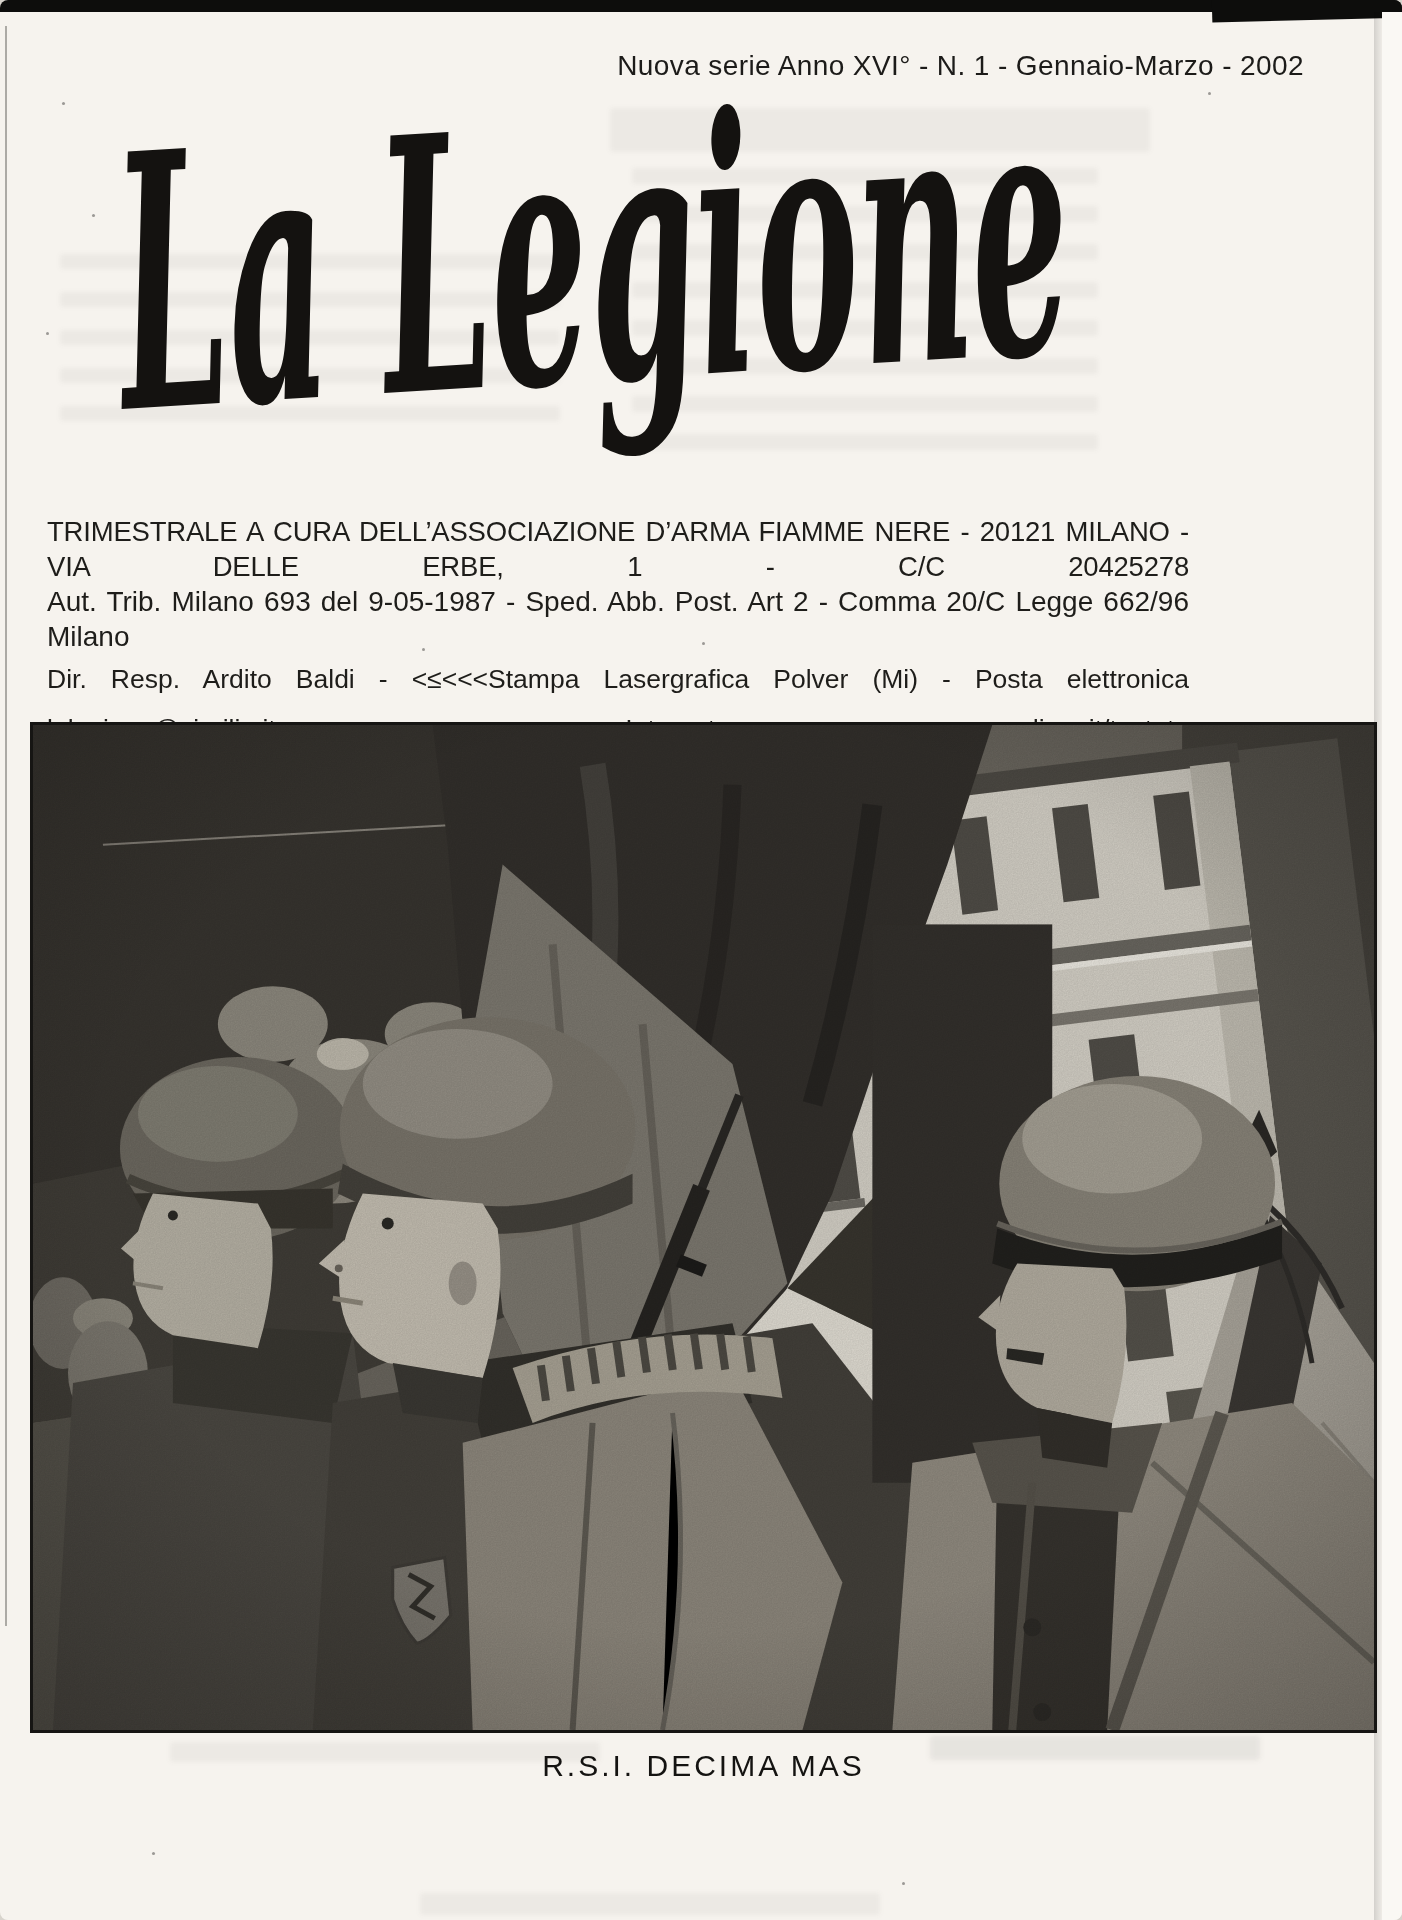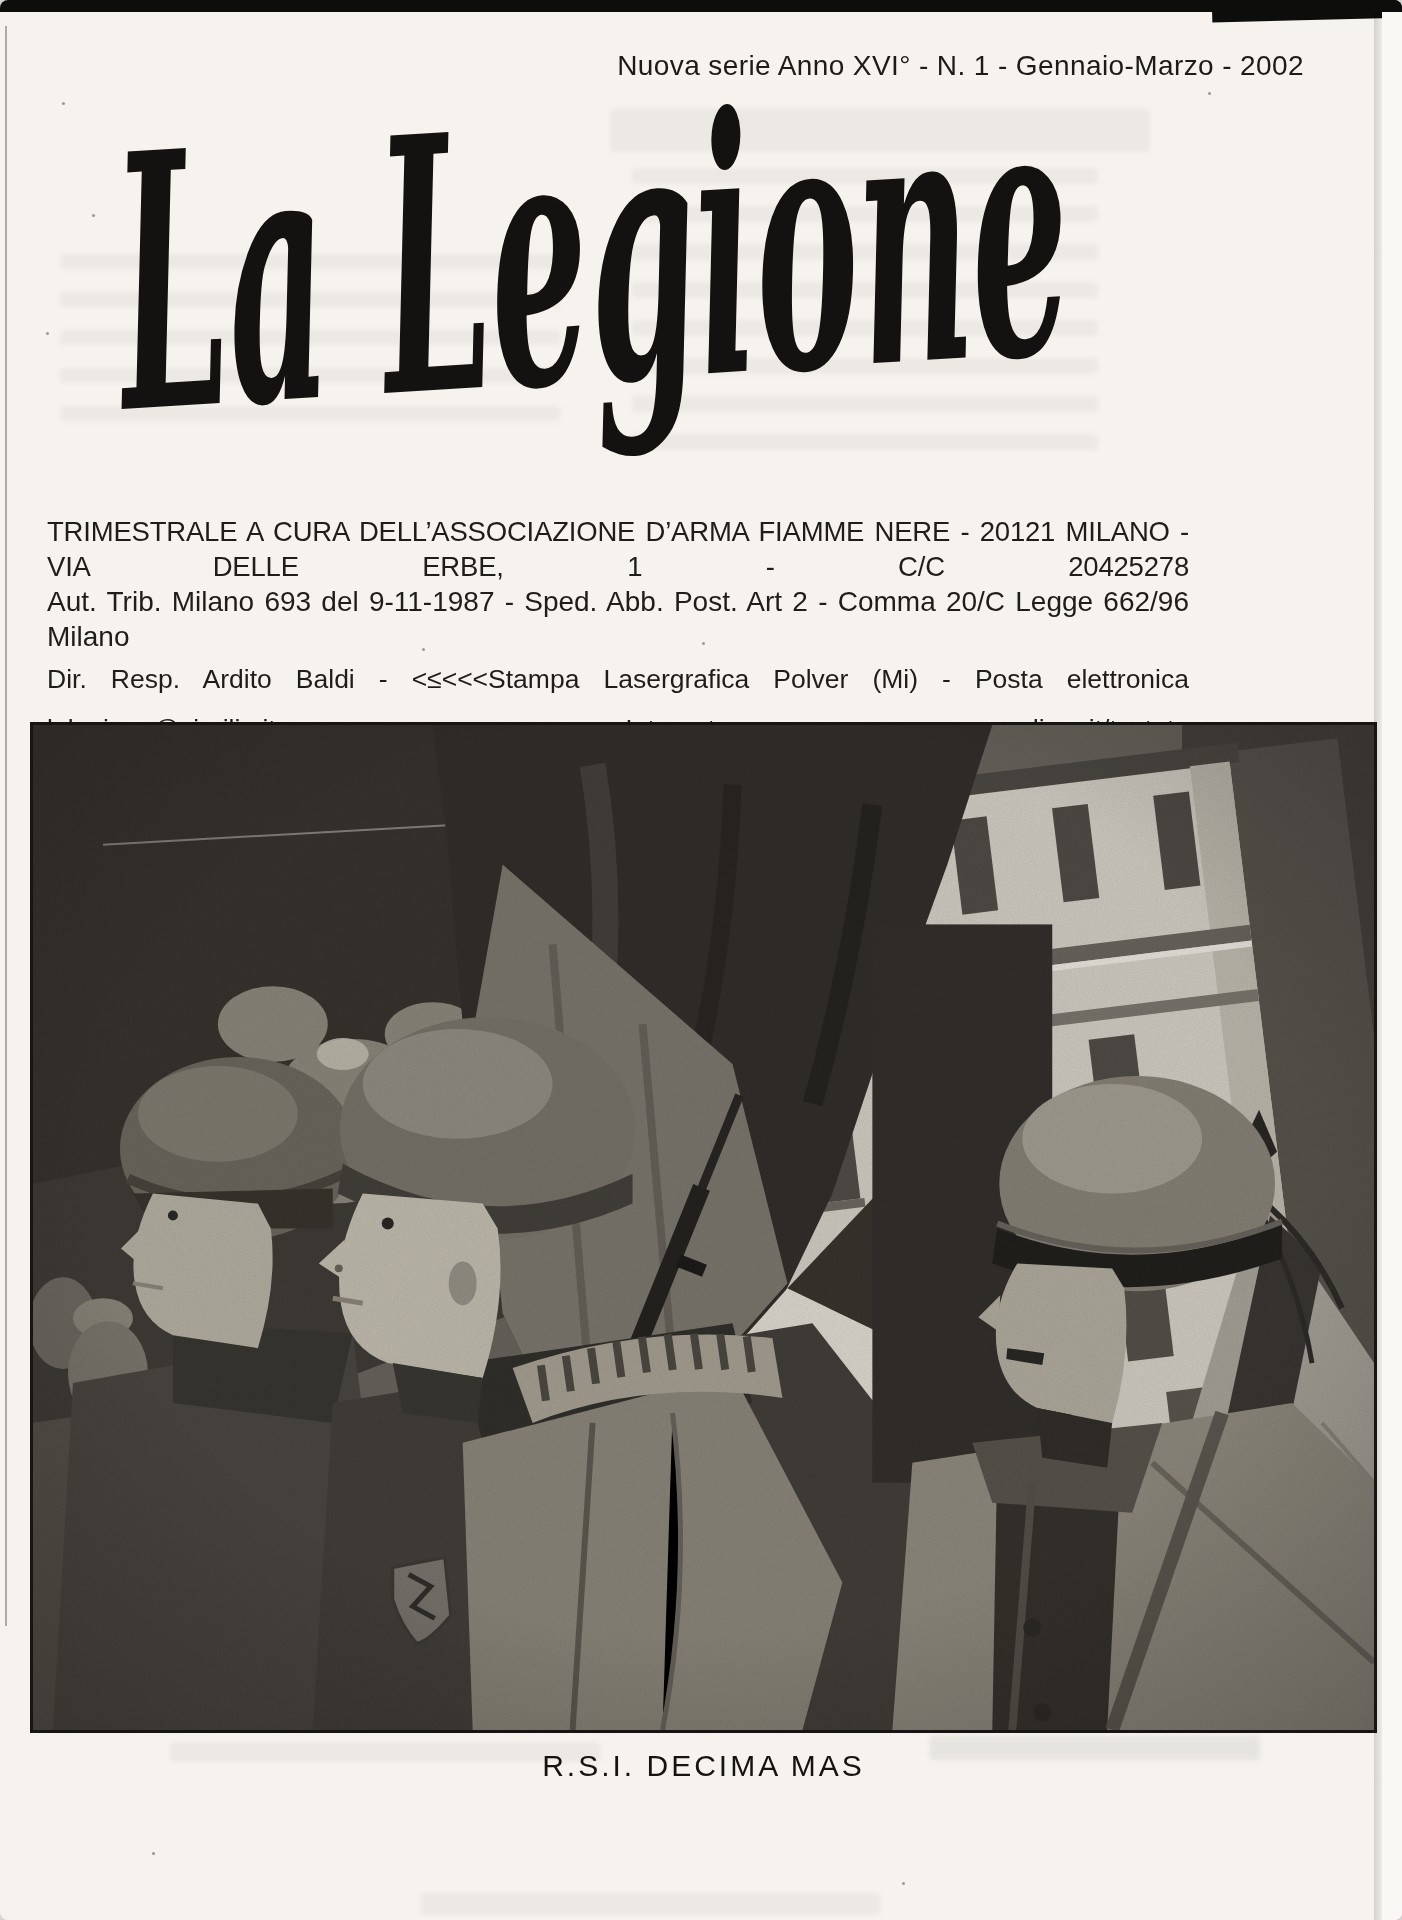--- a/index.html
+++ b/index.html
@@ -80,21 +80,21 @@
   <div class="speck" style="left:1302px;top:1702px;"></div>
 
   <div class="issue">Nuova serie Anno XVI° - N. 1 - Gennaio-Marzo - 2002</div>
 
   <svg class="logo" viewBox="0 0 1010 436">
     <text x="505" y="338" text-anchor="middle" textLength="952" lengthAdjust="spacingAndGlyphs" transform="rotate(-3.5 505 218)" style="font-family:&quot;DejaVu Serif&quot;, serif; font-style:italic; font-weight:bold; font-size:352px; fill:#141210;">La Legione</text>
   </svg>
 
   <div class="mast">
     <div class="l l1">TRIMESTRALE A CURA DELL’ASSOCIAZIONE D’ARMA FIAMME NERE - 20121 MILANO - VIA DELLE ERBE, 1 - C/C 20425278</div>
-    <div class="l l2">Aut. Trib. Milano 693 del 9-11-1987 - Sped. Abb. Post. Art 2 - Comma 20/C Legge 662/96 Milano</div>
+    <div class="l l2">Aut. Trib. Milano 693 del 9-05-1987 - Sped. Abb. Post. Art 2 - Comma 20/C Legge 662/96 Milano</div>
     <div class="l l3">Dir. Resp. Ardito Baldi - &lt;≤&lt;&lt;&lt;Stampa Lasergrafica Polver (Mi) - Posta elettronica lalegione@virgilio.it - Internet www.carpe-diem.it/testate</div>
   </div>
 
   <div class="photo">
     <svg viewBox="0 0 1342 1008" preserveAspectRatio="none">
       <defs>
         <filter id="grain" x="0" y="0" width="100%" height="100%">
           <feTurbulence type="fractalNoise" baseFrequency="0.8" numOctaves="2" result="n"></feTurbulence>
           <feColorMatrix in="n" type="matrix" values="0 0 0 0 0  0 0 0 0 0  0 0 0 0 0  0.55 0.55 0.55 0 0"></feColorMatrix>
         </filter>

